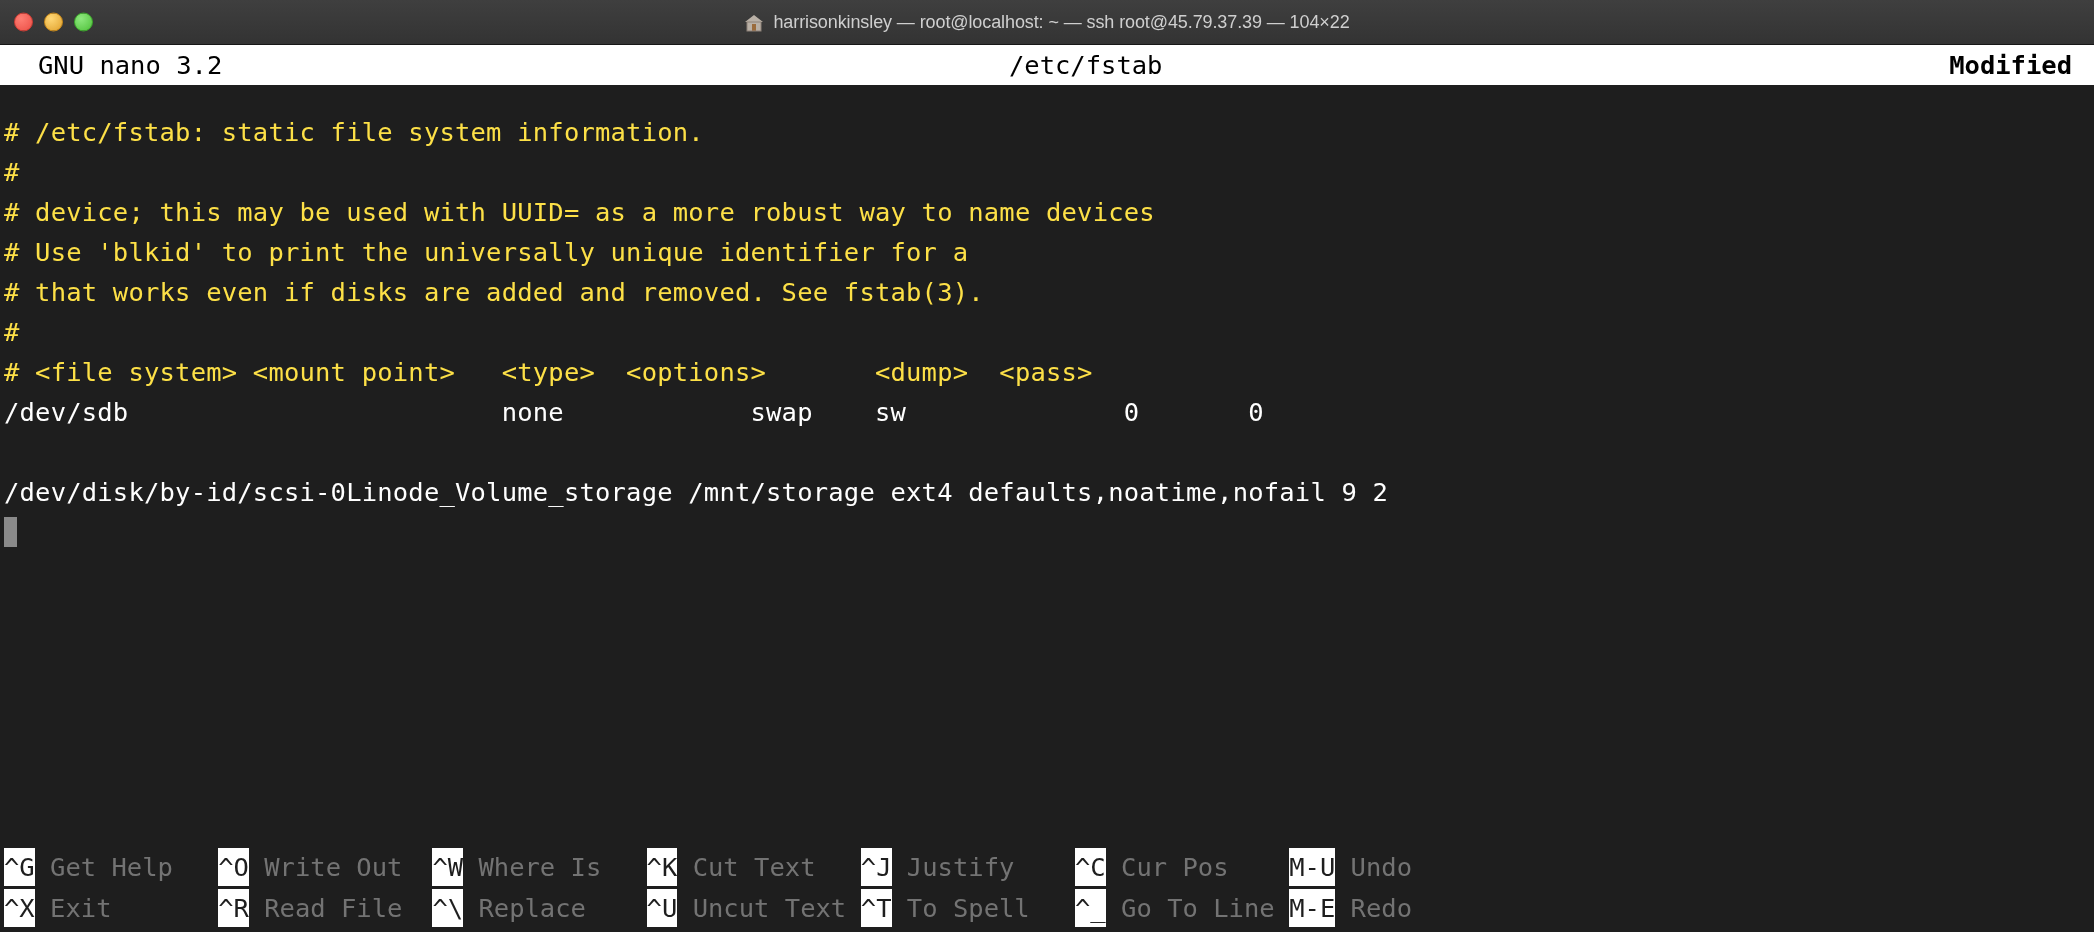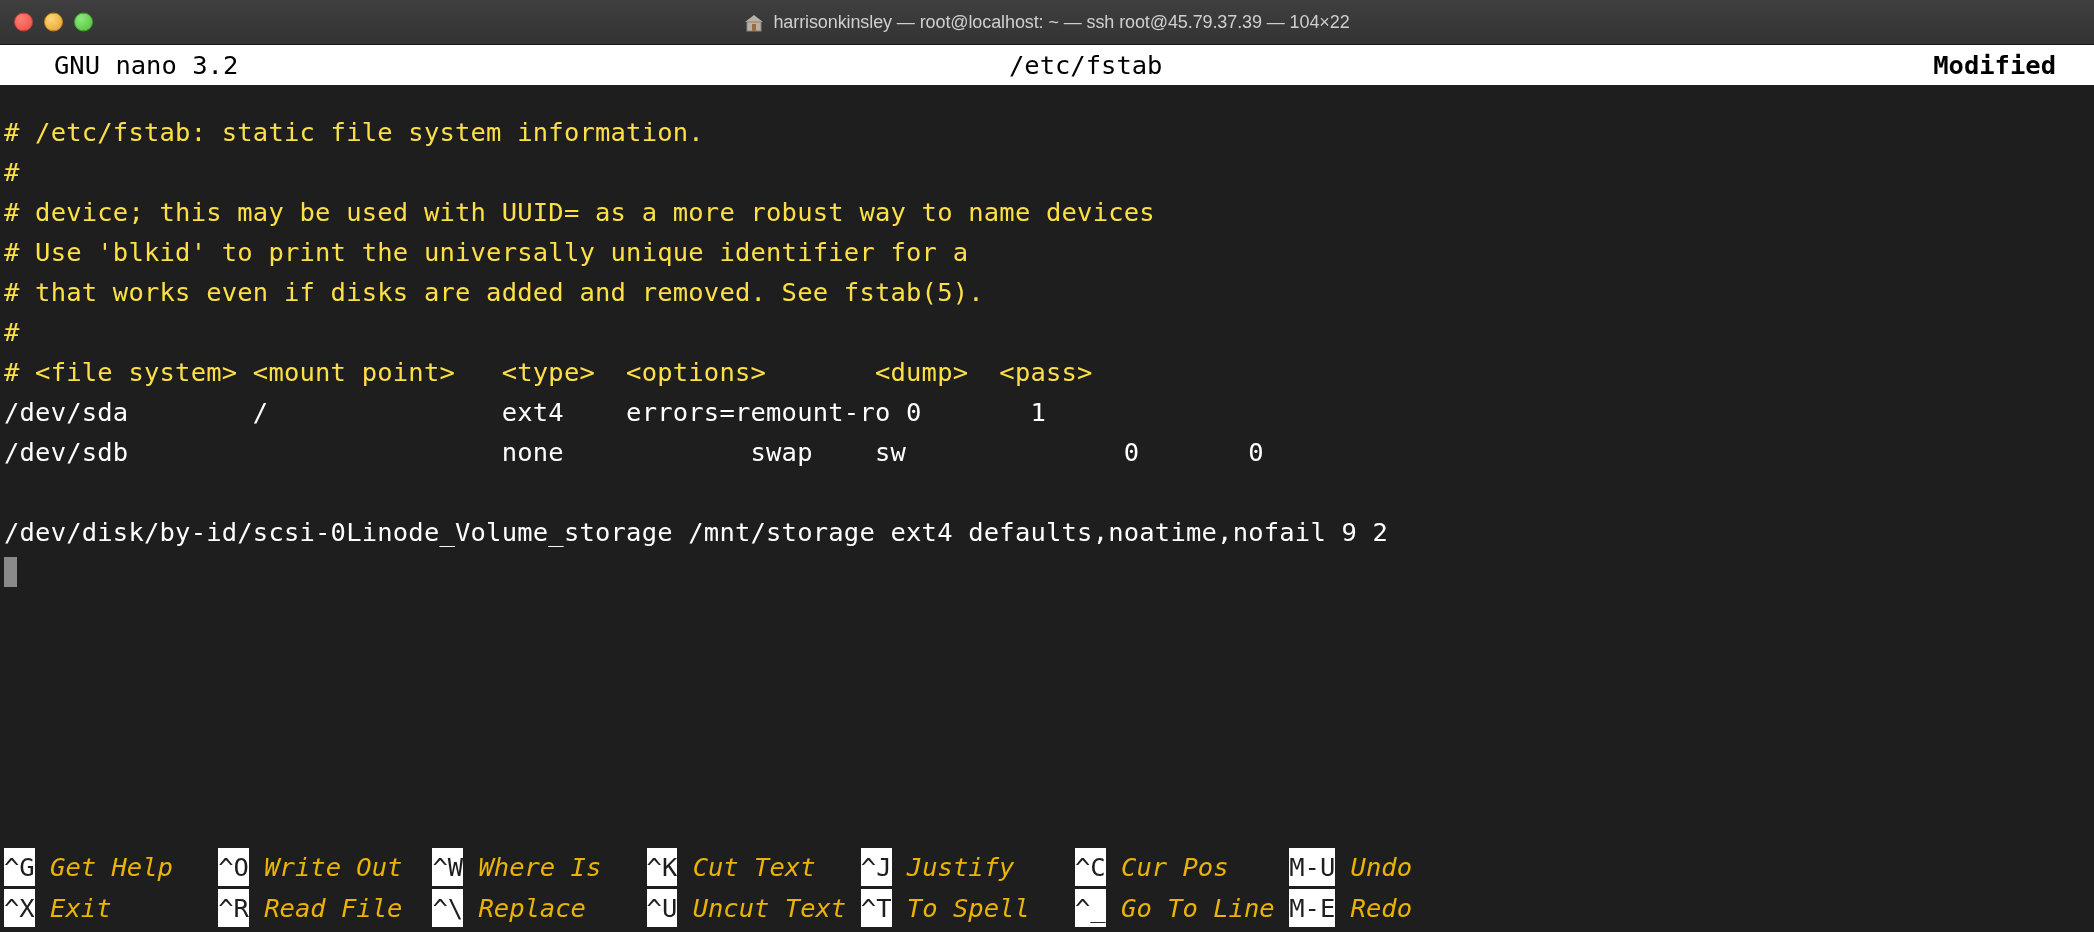--- a/index.html
+++ b/index.html
@@ -79,21 +79,21 @@
   }
 
   #nano-header {
     background: #ffffff;
     color: #000000;
     height: 40px;
     line-height: 40px;
     display: flex;
     align-items: center;
     white-space: pre;
-    padding: 0 20px;
+    padding: 0 4px;
     flex: 0 0 40px;
   }
   #nano-header .hdr-left   { flex: 0 0 auto; padding-left: 34px; }
   #nano-header .hdr-center { flex: 1 1 auto; text-align: center; }
   #nano-header .hdr-right  { flex: 0 0 auto; padding-right: 18px; font-weight: bold; }
 
   #editor-area {
     flex: 1 1 auto;
     padding: 27px 0 0 4px;
     position: relative;
@@ -138,25 +138,24 @@
   }
   .sc .key {
     background: #ffffff;
     color: #1e1e1e;
     padding: 0;
     display: inline-block;
     height: 38px;
     line-height: 38px;
   }
   .sc .lbl {
-    color: #eab308;
+    color: #737373;
     display: inline-block;
     height: 38px;
     line-height: 38px;
-    font-style: italic;
   }
 </style>
 </head>
 <body>
 
 <div id="window">
 
   <div id="titlebar">
     <div id="traffic-lights">
       <span class="light close"></span>
@@ -181,24 +180,23 @@
       <span class="hdr-left">GNU nano 3.2</span>
       <span class="hdr-center">/etc/fstab</span>
       <span class="hdr-right">Modified</span>
     </div>
 
     <div id="editor-area">
       <div class="code-line comment"># /etc/fstab: static file system information.</div>
       <div class="code-line comment">#</div>
       <div class="code-line comment"># device; this may be used with UUID= as a more robust way to name devices</div>
       <div class="code-line comment"># Use 'blkid' to print the universally unique identifier for a</div>
-      <div class="code-line comment"># that works even if disks are added and removed. See fstab(5).</div>
+      <div class="code-line comment"># that works even if disks are added and removed. See fstab(3).</div>
       <div class="code-line comment">#</div>
       <div class="code-line comment"># &lt;file system&gt; &lt;mount point&gt;   &lt;type&gt;  &lt;options&gt;       &lt;dump&gt;  &lt;pass&gt;</div>
-      <div class="code-line">/dev/sda        /               ext4    errors=remount-ro 0       1</div>
       <div class="code-line">/dev/sdb                        none            swap    sw              0       0</div>
       <div class="code-line blank"></div>
       <div class="code-line">/dev/disk/by-id/scsi-0Linode_Volume_storage /mnt/storage ext4 defaults,noatime,nofail 9 2</div>
       <div class="cursor-line">
         <span id="cursor-block"></span>
       </div>
     </div>
 
     <div id="shortcut-bar">
       <div class="shortcut-row" id="sc-row-0" style="position: relative;"><div class="sc" style="position: absolute; left: 4px;"><span class="key">^G</span><span class="lbl"> Get Help</span></div><div class="sc" style="position: absolute; left: 218.2px;"><span class="key">^O</span><span class="lbl"> Write Out</span></div><div class="sc" style="position: absolute; left: 432.4px;"><span class="key">^W</span><span class="lbl"> Where Is</span></div><div class="sc" style="position: absolute; left: 646.6px;"><span class="key">^K</span><span class="lbl"> Cut Text</span></div><div class="sc" style="position: absolute; left: 860.8px;"><span class="key">^J</span><span class="lbl"> Justify</span></div><div class="sc" style="position: absolute; left: 1075px;"><span class="key">^C</span><span class="lbl"> Cur Pos</span></div><div class="sc" style="position: absolute; left: 1289.2px;"><span class="key">M-U</span><span class="lbl"> Undo</span></div></div>

